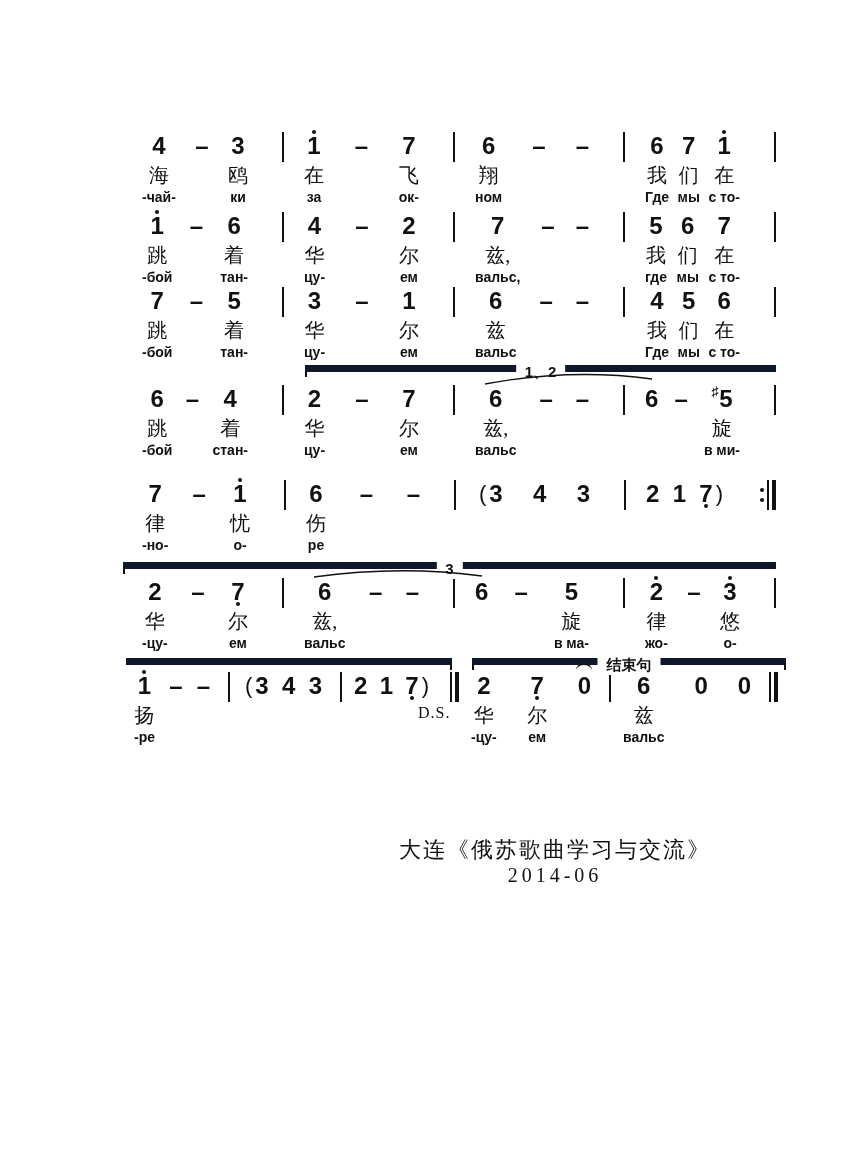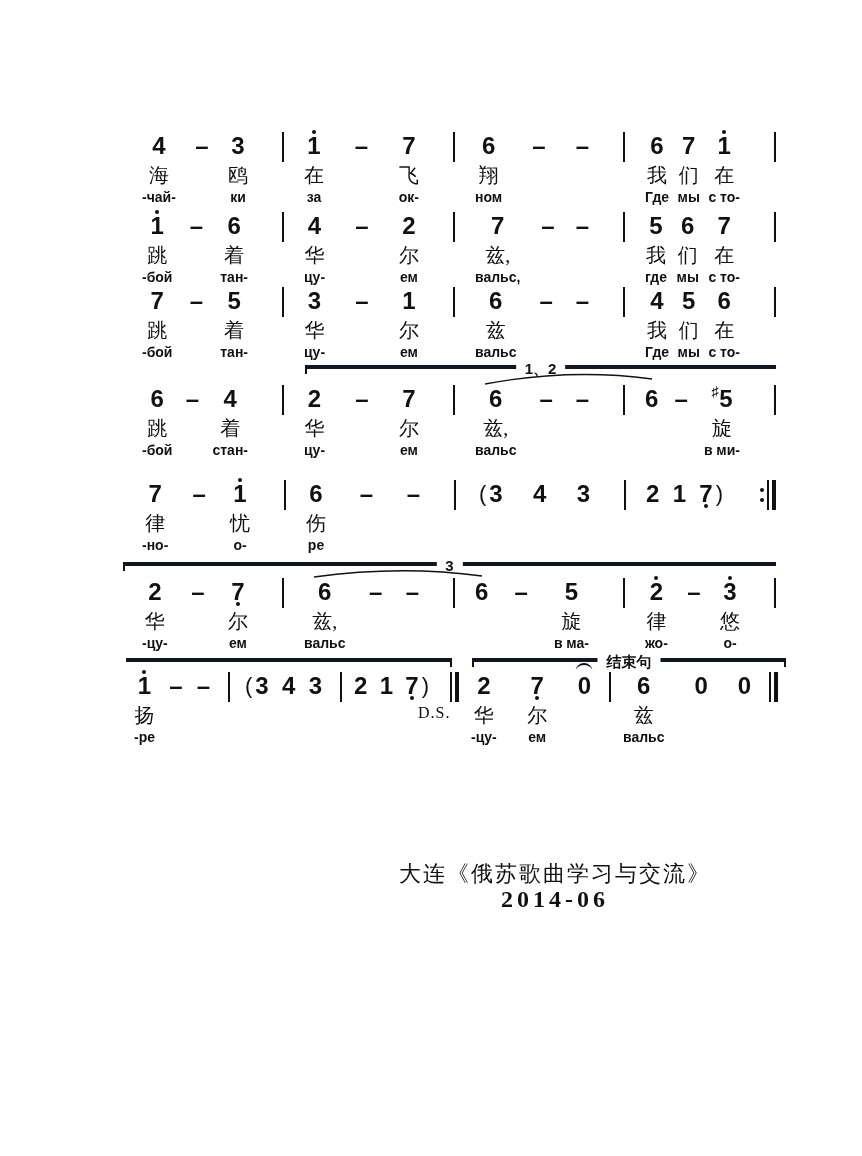--- a/index.html
+++ b/index.html
@@ -27,33 +27,33 @@
   .zh{height:27px;font-size:20px;line-height:25px;white-space:nowrap;
       font-family:"Liberation Serif","DejaVu Serif",serif;}
   .ru{height:16px;font-size:14px;line-height:15px;font-weight:bold;white-space:nowrap;}
   .bar{width:2px;height:30px;background:#111;flex:none;}
   .barf{display:flex;gap:3px;flex:none;height:30px;}
   .barf .b1{width:2px;background:#111;display:block;}
   .barf .b2{width:4px;background:#111;display:block;}
   .barr{display:flex;gap:3px;flex:none;height:30px;}
   .rdots{display:flex;flex-direction:column;justify-content:center;gap:6px;width:4px;}
   .rd{width:4px;height:4px;border-radius:50%;background:#111;display:block;}
-  .volta{position:absolute;border-top:4px solid #0f172a;height:0;text-align:right;}
+  .volta{position:absolute;border-top:7px solid #0f172a;height:0;text-align:right;}
   .tick{position:absolute;width:2px;height:7px;background:#111;top:-2px;display:block;}
   .tl{left:0;} .tr{right:0;}
   .vlabel{position:absolute;left:50%;top:-11px;transform:translateX(-50%);
       background:#fff;padding:0 9px;font-size:15px;font-weight:bold;line-height:21px;
       white-space:nowrap;}
   .ds{position:absolute;font-size:16px;letter-spacing:1px;
       font-family:"Liberation Serif","DejaVu Serif",serif;}
   .slur{position:absolute;overflow:visible;}
   .footer{position:absolute;left:252px;top:836px;width:606px;text-align:center;
-      font-family:"Liberation Serif","DejaVu Serif",serif;margin-top:24px;}
+      font-family:"Liberation Serif","DejaVu Serif",serif;}
   .f1{font-size:22px;letter-spacing:2px;line-height:27px;}
-  .f2{font-size:24px;letter-spacing:4px;line-height:25px;font-weight:bold;}
+  .f2{font-size:20px;letter-spacing:4px;line-height:25px;font-weight:normal;}
   .f3{font-size:21px;letter-spacing:6px;line-height:26px;}
 </style>
 </head>
 <body>
 
 <div class="page">
   <div class="score" id="score">
       <div class="system" style="top: 132px;">
         <div class="measure-row">
           <div class="measure" style="width: 160px;">

